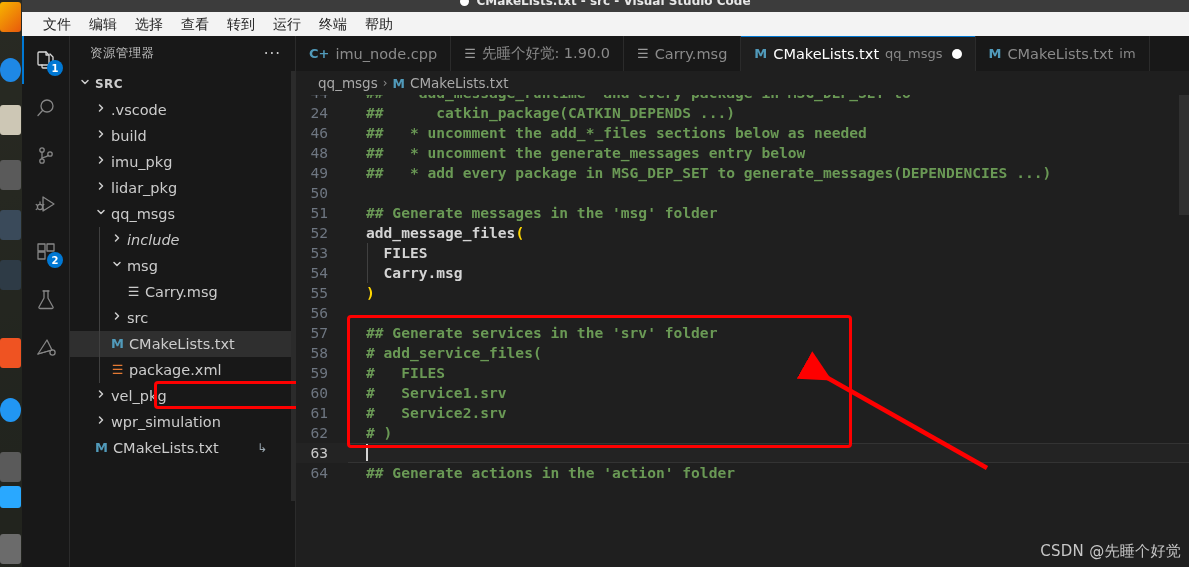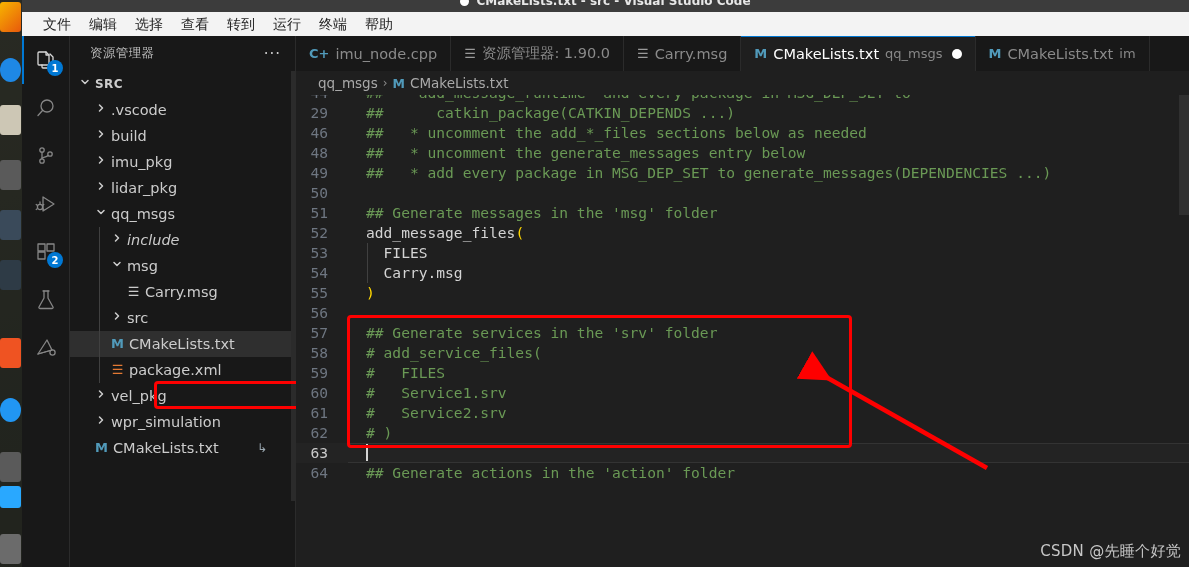--- a/index.html
+++ b/index.html
@@ -188,21 +188,21 @@
   }
   .cline.current::before {
     content: ""; position: absolute; left: 52px; right: 0; bottom: 0;
     border-bottom: 1px solid #333333;
   }
   .ln {
     width: 52px; min-width: 52px; text-align: right; padding-right: 20px;
     color: #6e7681; font-size: 14.6px; user-select: none;
   }
   .cline.current .ln { color: #cccccc; }
-  .ctext { padding-left: 18px; position: relative; }
+  .ctext { padding-left: 18px; position: relative; font-weight: bold; }
   .cmt { color: #6a9955; }
   .fn  { color: #d4d4d4; text-align: right; }
   .paren { color: #ffd700; }
   .arg { color: #d4d4d4; }
   .iguide {
     position: absolute; left: 19px; top: 0; width: 1px; height: 20px;
     background: #404040;
   }
   .cursor {
     display: inline-block; width: 1.5px; height: 17px; background: #d4d4d4;
@@ -446,21 +446,21 @@
 
   <div id="editor">
 
     <div id="tabbar">
       <div class="tab">
         <span class="ti" style="color:#519aba">C+</span>
         <span>imu_node.cpp</span>
       </div>
       <div class="tab">
         <span class="ti" style="color:#9a9a9a">☰</span>
-        <span>资源管理器: 1.90.0</span>
+        <span>先睡个好觉: 1.90.0</span>
       </div>
       <div class="tab">
         <span class="ti" style="color:#9a9a9a">☰</span>
         <span>Carry.msg</span>
       </div>
       <div class="tab active">
         <span class="ti" style="color:#519aba">M</span>
         <span>CMakeLists.txt</span>
         <span class="desc">qq_msgs</span>
         <span class="dirty"></span>
@@ -479,21 +479,21 @@
       <span class="crumb">CMakeLists.txt</span>
     </div>
 
     <div id="code">
 
       <div class="cline" style="margin-top:-12px;">
         <span class="ln">44</span>
         <span class="ctext cmt">##    add_message_runtime" and every package in MSG_DEP_SET to</span>
       </div>
       <div class="cline">
-        <span class="ln">29</span>
+        <span class="ln">24</span>
         <span class="ctext cmt">##      catkin_package(CATKIN_DEPENDS ...)</span>
       </div>
       <div class="cline">
         <span class="ln">46</span>
         <span class="ctext cmt">##   * uncomment the add_*_files sections below as needed</span>
       </div>
       <div class="cline">
         <span class="ln">48</span>
         <span class="ctext cmt">##   * uncomment the generate_messages entry below</span>
       </div>

